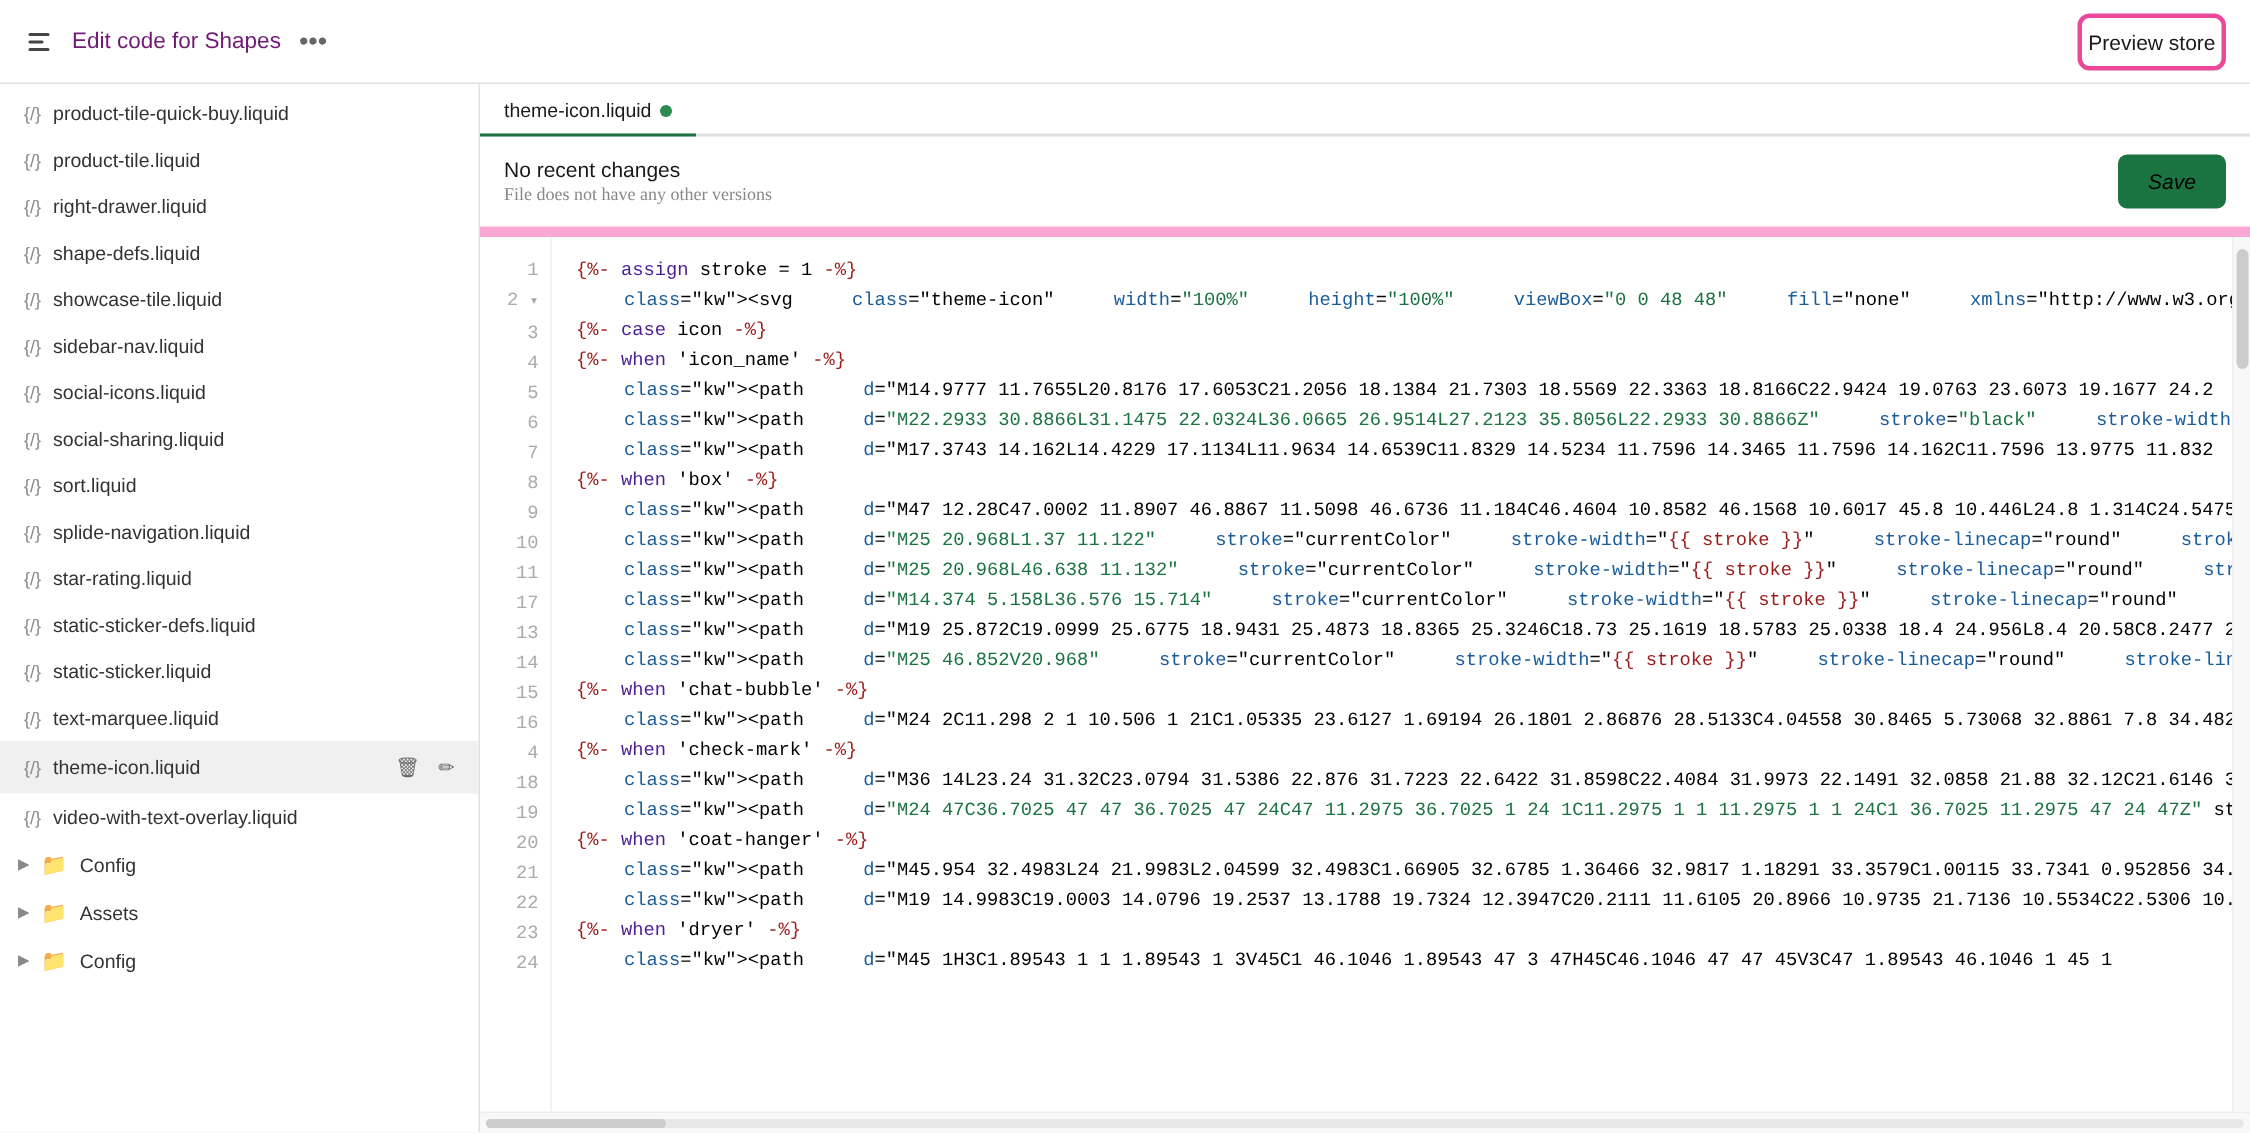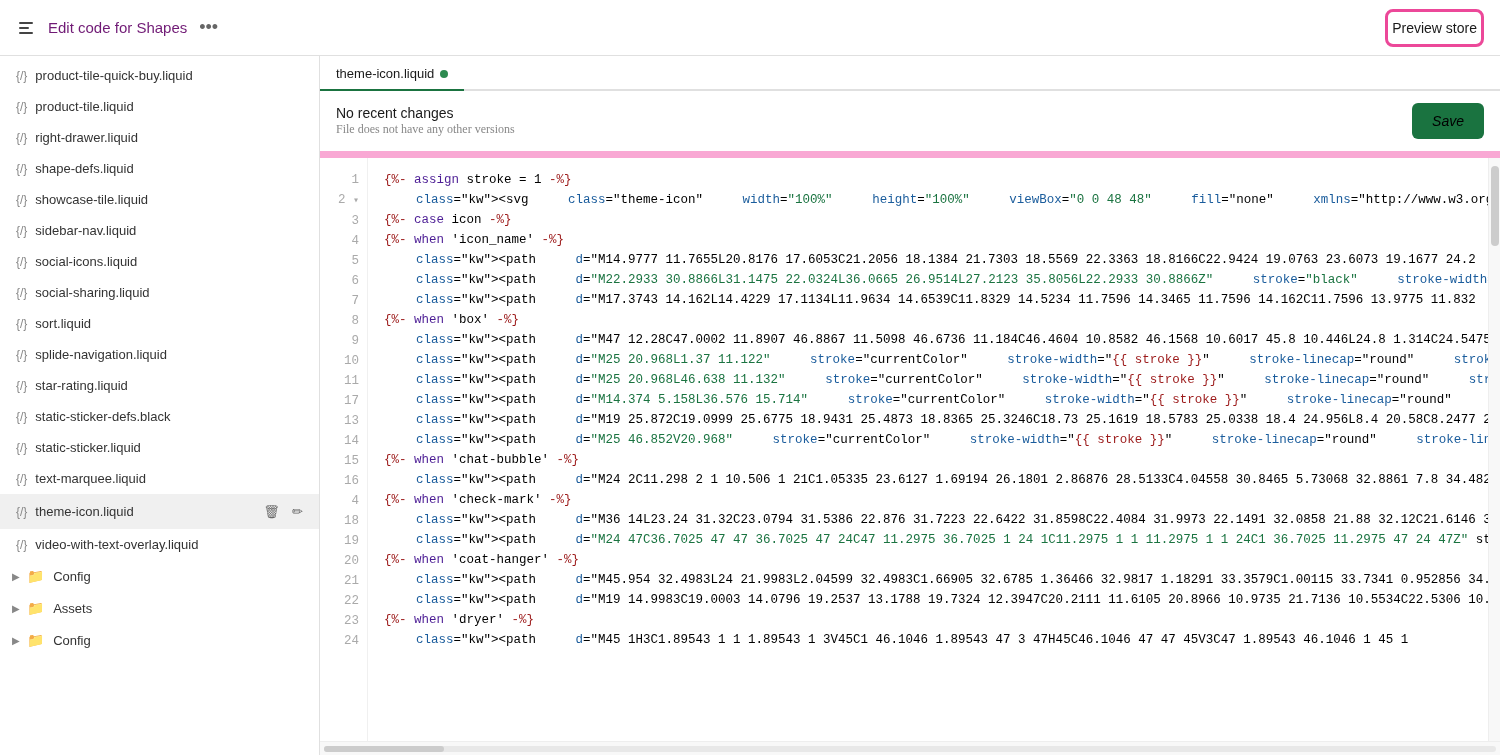--- a/index.html
+++ b/index.html
@@ -203,21 +203,21 @@
     <span class="sidebar-item-name">splide-navigation.liquid</span>
 
   </div>
         <div class="sidebar-item">
     <span class="sidebar-item-icon">{/}</span>
     <span class="sidebar-item-name">star-rating.liquid</span>
 
   </div>
         <div class="sidebar-item">
     <span class="sidebar-item-icon">{/}</span>
-    <span class="sidebar-item-name">static-sticker-defs.black</span>
+    <span class="sidebar-item-name">static-sticker-defs.liquid</span>
 
   </div>
         <div class="sidebar-item">
     <span class="sidebar-item-icon">{/}</span>
     <span class="sidebar-item-name">static-sticker.liquid</span>
 
   </div>
         <div class="sidebar-item">
     <span class="sidebar-item-icon">{/}</span>
     <span class="sidebar-item-name">text-marquee.liquid</span>

